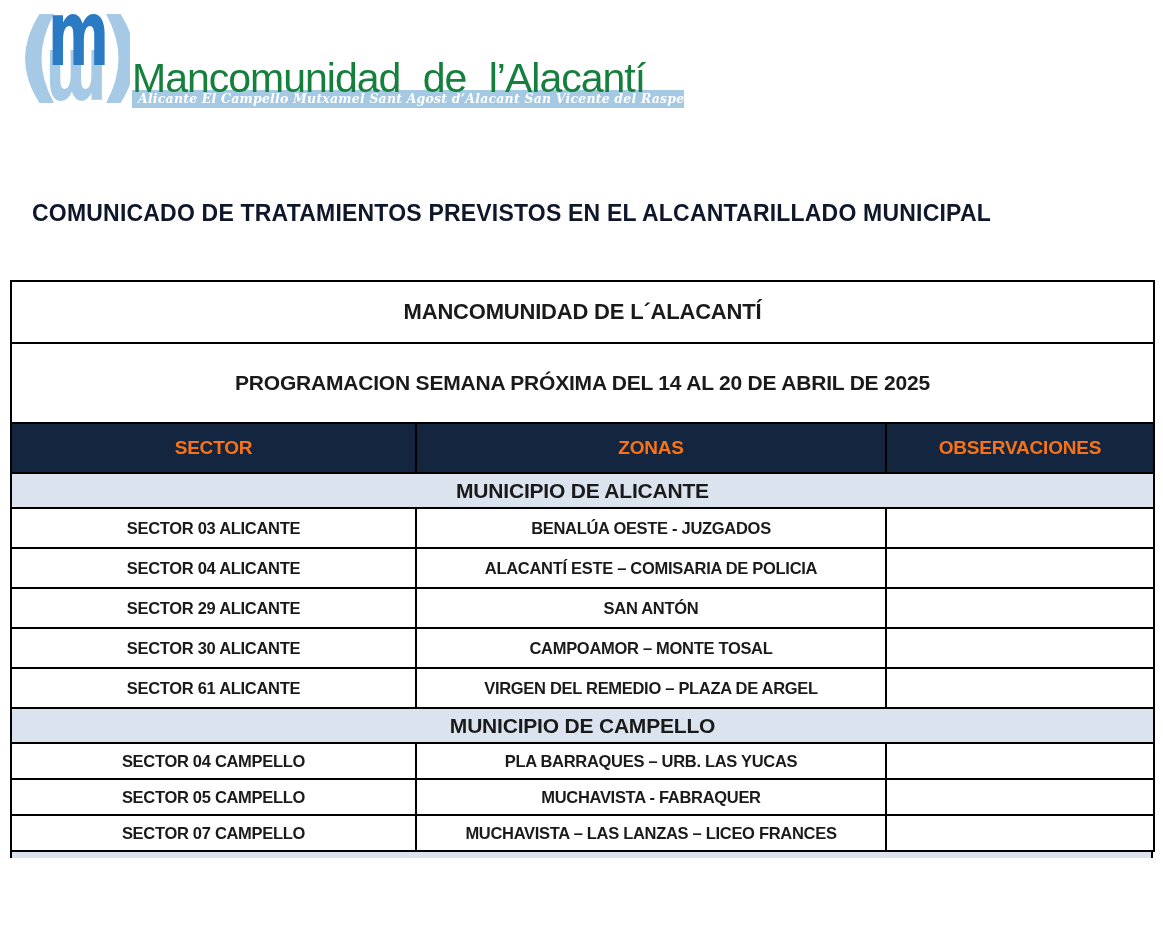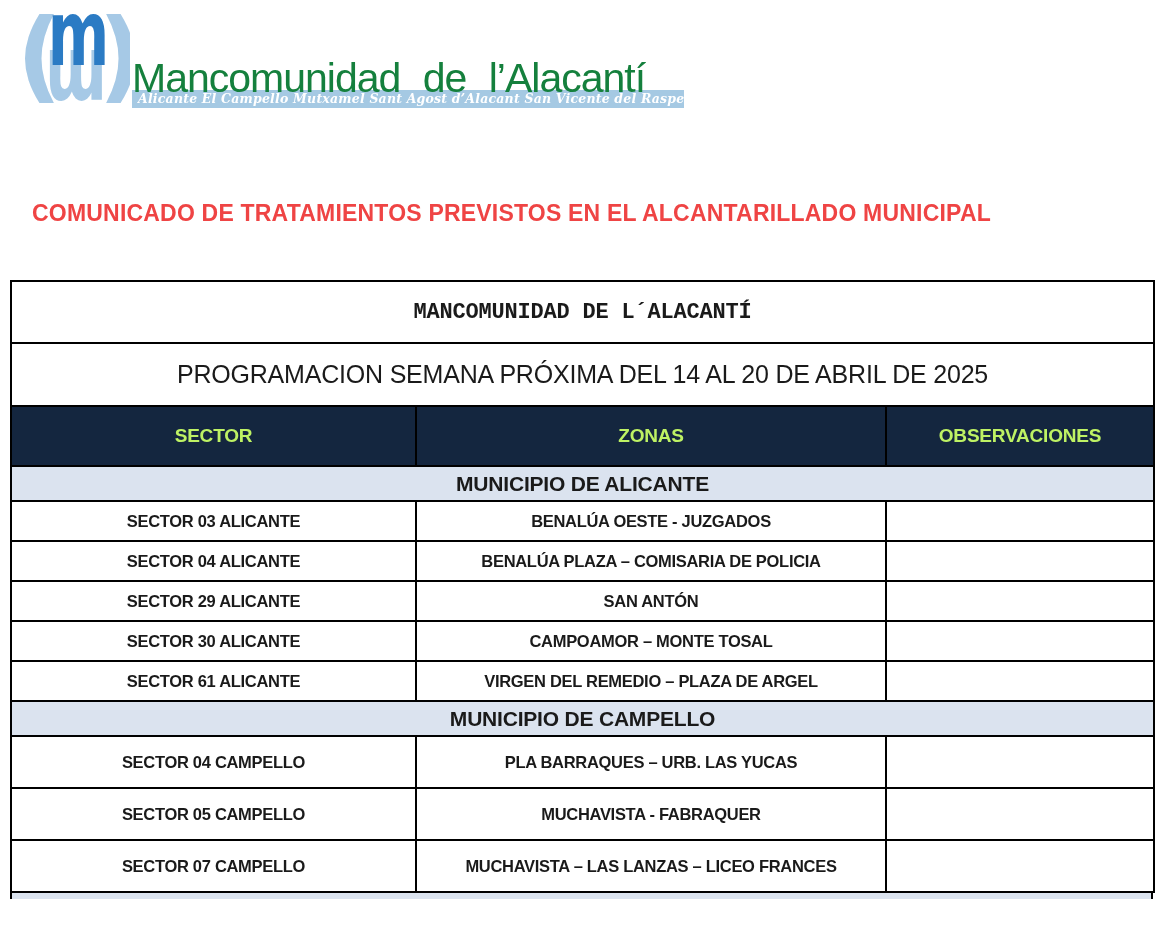--- a/index.html
+++ b/index.html
@@ -32,51 +32,51 @@
     font-style: italic; font-weight: bold;
     font-size: 12.5px; line-height: 18px;
     padding-left: 6px; white-space: nowrap;
     letter-spacing: 0.2px;
   }
 
   
   .page-title {
     margin: 90px 0 0 32px;
     font-size: 23px; font-weight: bold;
-    color: #ef4444; letter-spacing: 0.2px;
+    color: #0f172a; letter-spacing: 0.2px;
     white-space: nowrap;
   }
 
   
   table.schedule {
     border-collapse: collapse;
     table-layout: fixed;
     width: 1143px;
     margin: 53px 0 0 10px;
   }
   table.schedule col.c1 { width: 405px; }
   table.schedule col.c2 { width: 470px; }
   table.schedule col.c3 { width: 268px; }
   table.schedule td, table.schedule th {
     border: 2px solid #000000;
     text-align: center; vertical-align: middle;
     overflow: hidden; white-space: nowrap;
   }
-  tr.t-title td   { height: 62px; font-size: 22px; font-weight: bold; letter-spacing: -0.2px; font-family: Liberation Mono, monospace; }
-  tr.t-subtitle td{ height: 63px; font-size: 25px; font-weight: normal; letter-spacing: -0.2px; }
+  tr.t-title td   { height: 62px; font-size: 22px; font-weight: bold; letter-spacing: -0.2px; }
+  tr.t-subtitle td{ height: 80px; font-size: 21px; font-weight: bold; letter-spacing: -0.2px; }
   tr.t-head th {
-    height: 60px; background: #14263F; color: #bef264;
+    height: 50px; background: #14263F; color: #f97316;
     font-size: 19px; font-weight: bold; letter-spacing: -0.2px;
   }
   tr.t-section td {
     height: 35px; background: #DBE3EF;
     font-size: 21px; font-weight: bold; letter-spacing: -0.2px;
   }
   tr.t-row td { height: 40px; font-size: 16.5px; font-weight: bold; letter-spacing: -0.3px; }
-  tr.t-row.short td { height: 52px; }
+  tr.t-row.short td { height: 36px; }
 
   
   .partial-band {
     width: 1143px; height: 6px;
     margin-left: 10px;
     background: #DBE3EF;
     border-left: 2px solid #000; border-right: 2px solid #000;
   }
 </style>
 </head>
@@ -125,21 +125,21 @@
       <td colspan="3">MUNICIPIO DE ALICANTE</td>
     </tr>
 
     <tr class="t-row">
       <td>SECTOR 03 ALICANTE</td>
       <td>BENALÚA OESTE - JUZGADOS</td>
       <td></td>
     </tr>
     <tr class="t-row">
       <td>SECTOR 04 ALICANTE</td>
-      <td>BENALÚA PLAZA – COMISARIA DE POLICIA</td>
+      <td>ALACANTÍ ESTE – COMISARIA DE POLICIA</td>
       <td></td>
     </tr>
     <tr class="t-row">
       <td>SECTOR 29 ALICANTE</td>
       <td>SAN ANTÓN</td>
       <td></td>
     </tr>
     <tr class="t-row">
       <td>SECTOR 30 ALICANTE</td>
       <td>CAMPOAMOR – MONTE TOSAL</td>

